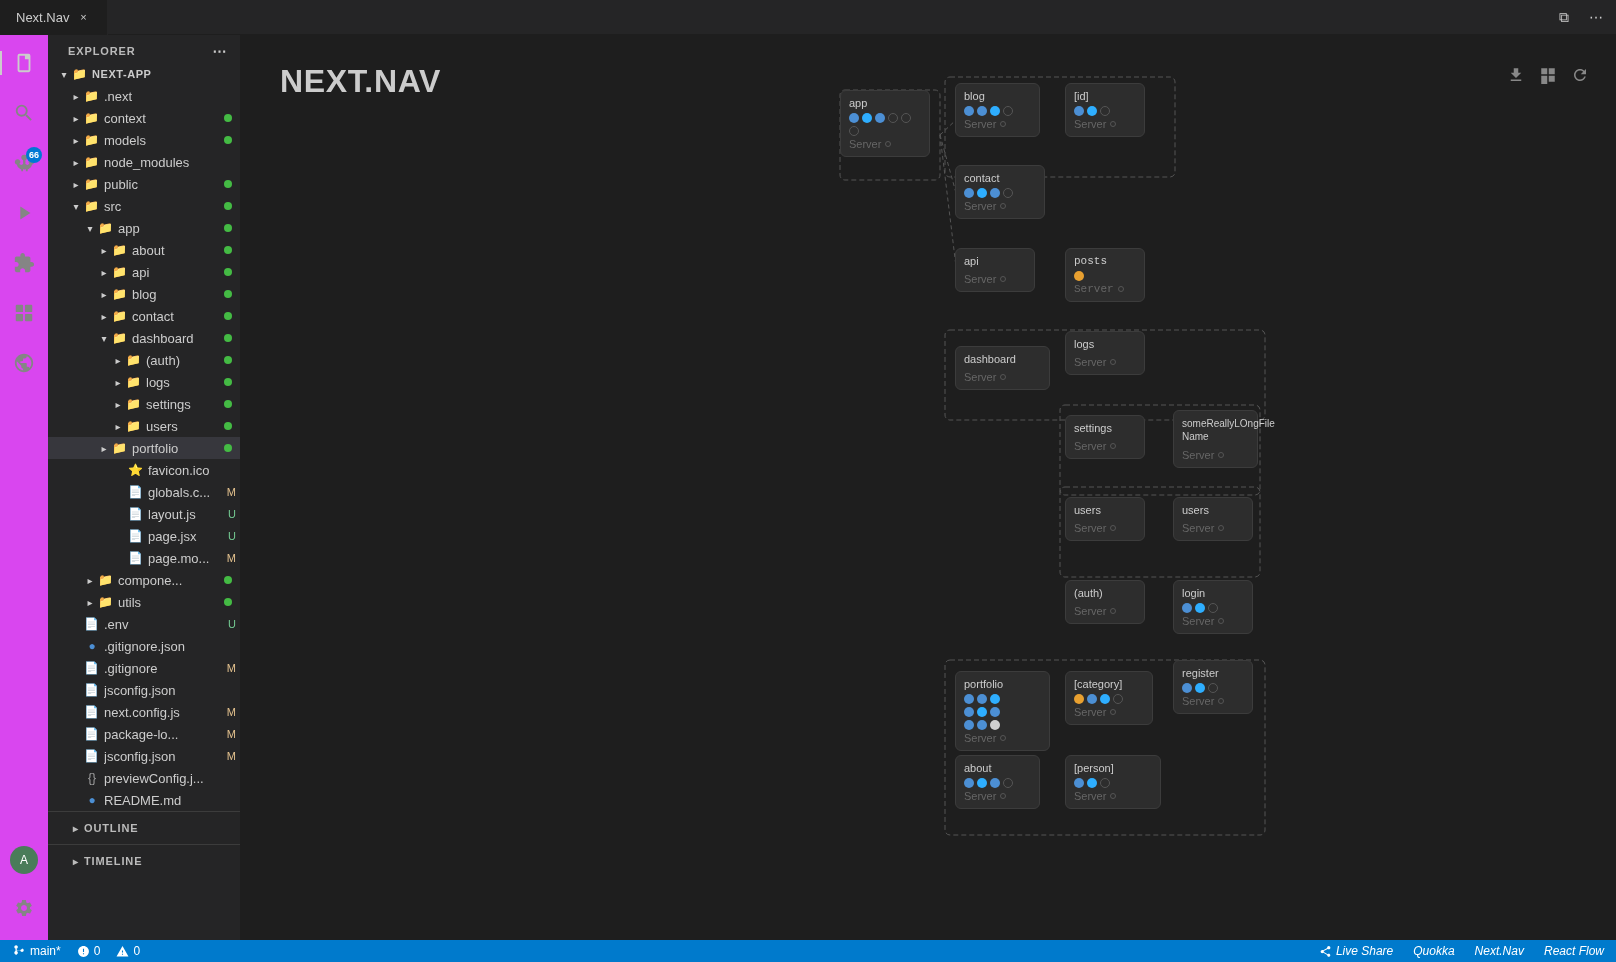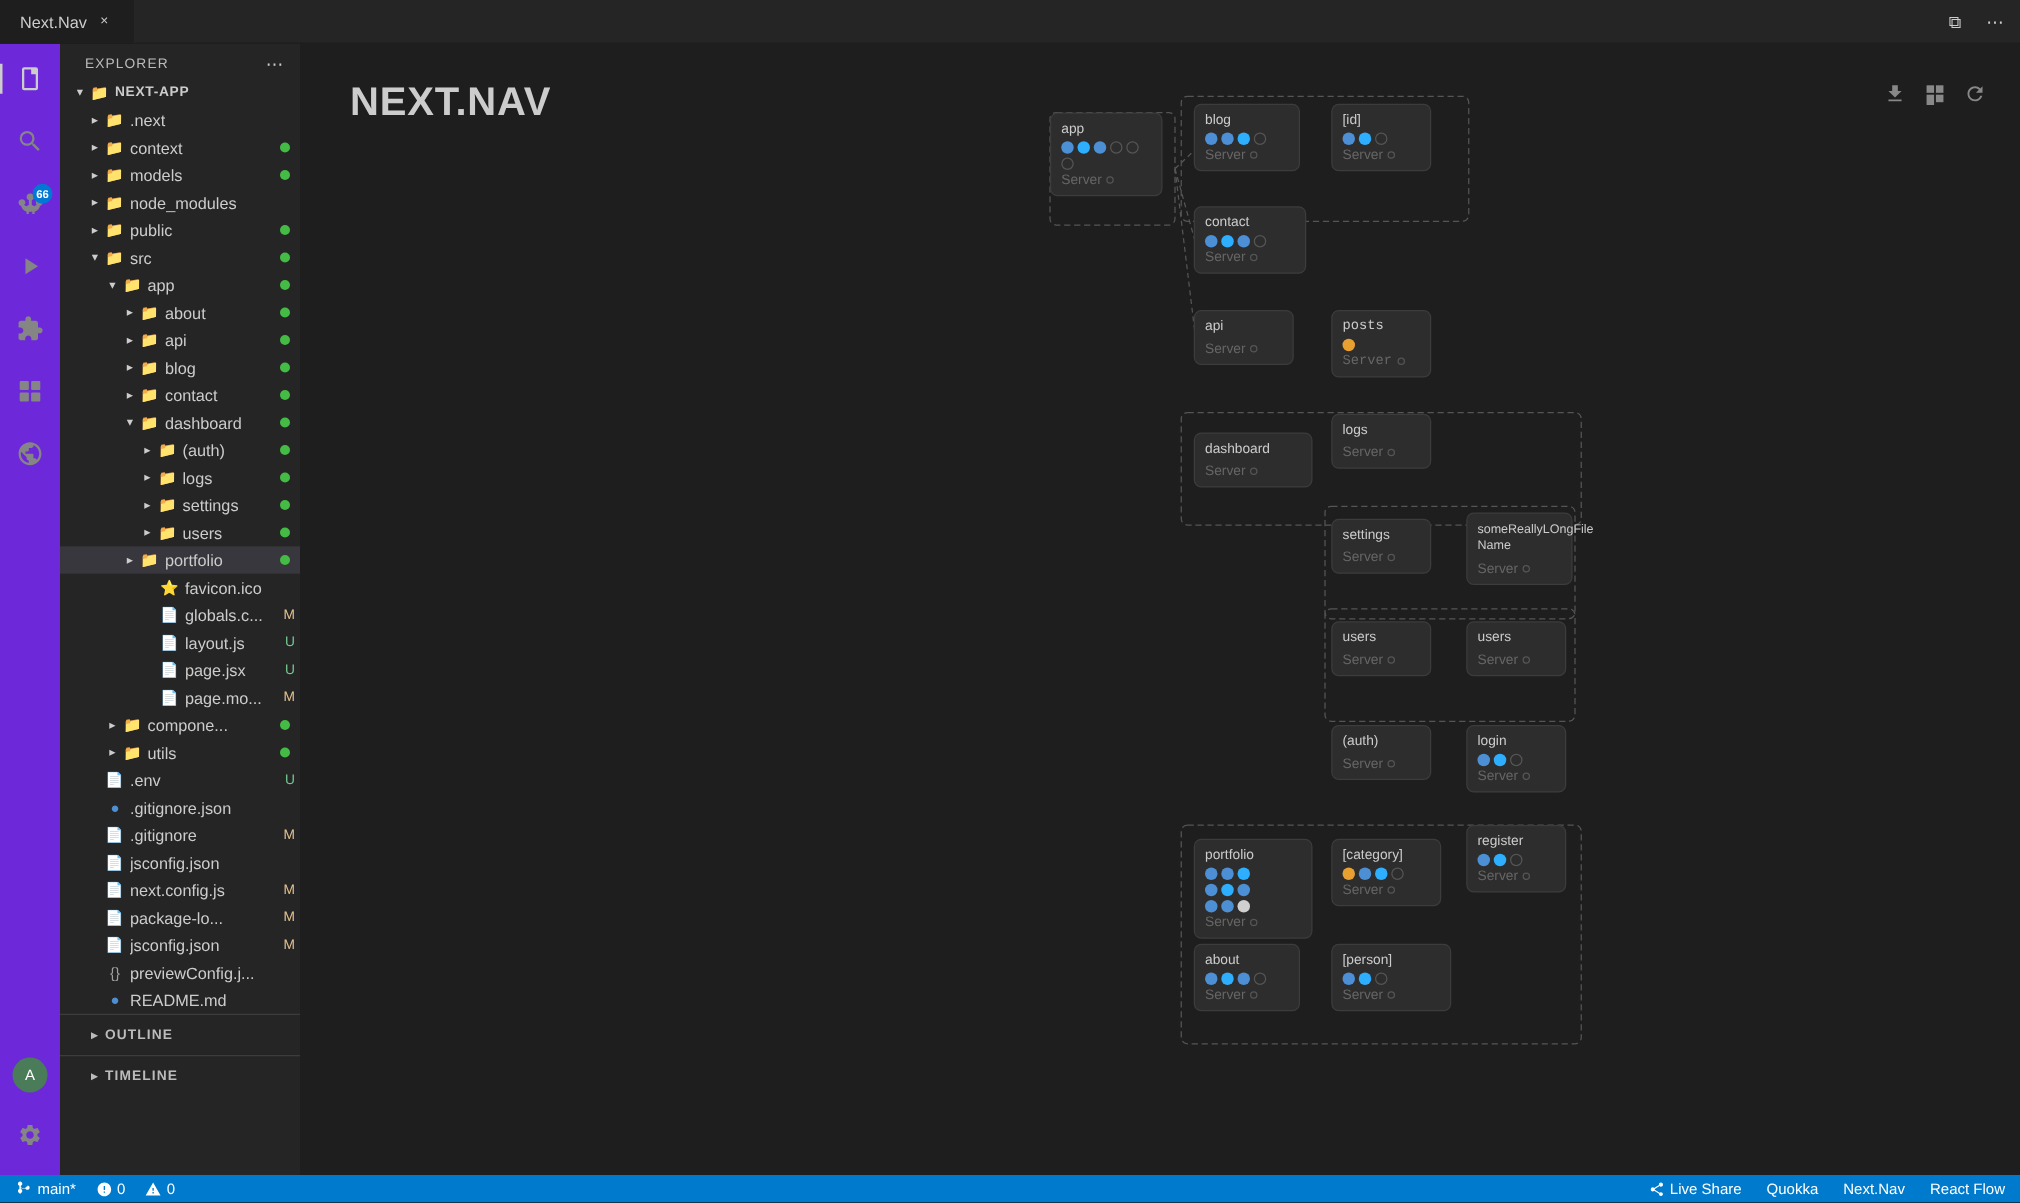--- a/index.html
+++ b/index.html
@@ -67,21 +67,21 @@
     
     .main-layout {
       display: flex;
       flex: 1;
       overflow: hidden;
     }
 
     
     .activity-bar {
       width: 48px;
-      background: #6d28d9;
+      background: #d946ef;
       display: flex;
       flex-direction: column;
       align-items: flex-end;
       padding-top: 4px;
       gap: 2px;
       flex-shrink: 0;
     }
     .activity-icon {
       width: 48px;
       height: 48px;
@@ -150,21 +150,21 @@
       flex-shrink: 0;
       overflow-y: auto;
       overflow-x: hidden;
     }
     .sidebar-header {
       display: flex;
       align-items: center;
       justify-content: space-between;
       padding: 8px 12px 4px 20px;
       font-size: 11px;
-      font-weight: 400;
+      font-weight: 700;
       letter-spacing: 0.08em;
       color: #bbbbbb;
       text-transform: uppercase;
     }
     .sidebar-header-icons {
       display: flex;
       gap: 4px;
     }
     .sidebar-icon-sm {
       width: 16px;
@@ -343,20 +343,21 @@
     .status-left {
       display: flex;
       align-items: center;
       gap: 8px;
     }
     .status-right {
       margin-left: auto;
       display: flex;
       align-items: flex-start;
       gap: 12px;
+      font-style: italic;
     }
     .status-item {
       display: flex;
       align-items: center;
       gap: 4px;
       cursor: pointer;
       padding: 0 4px;
       height: 22px;
     }
 

